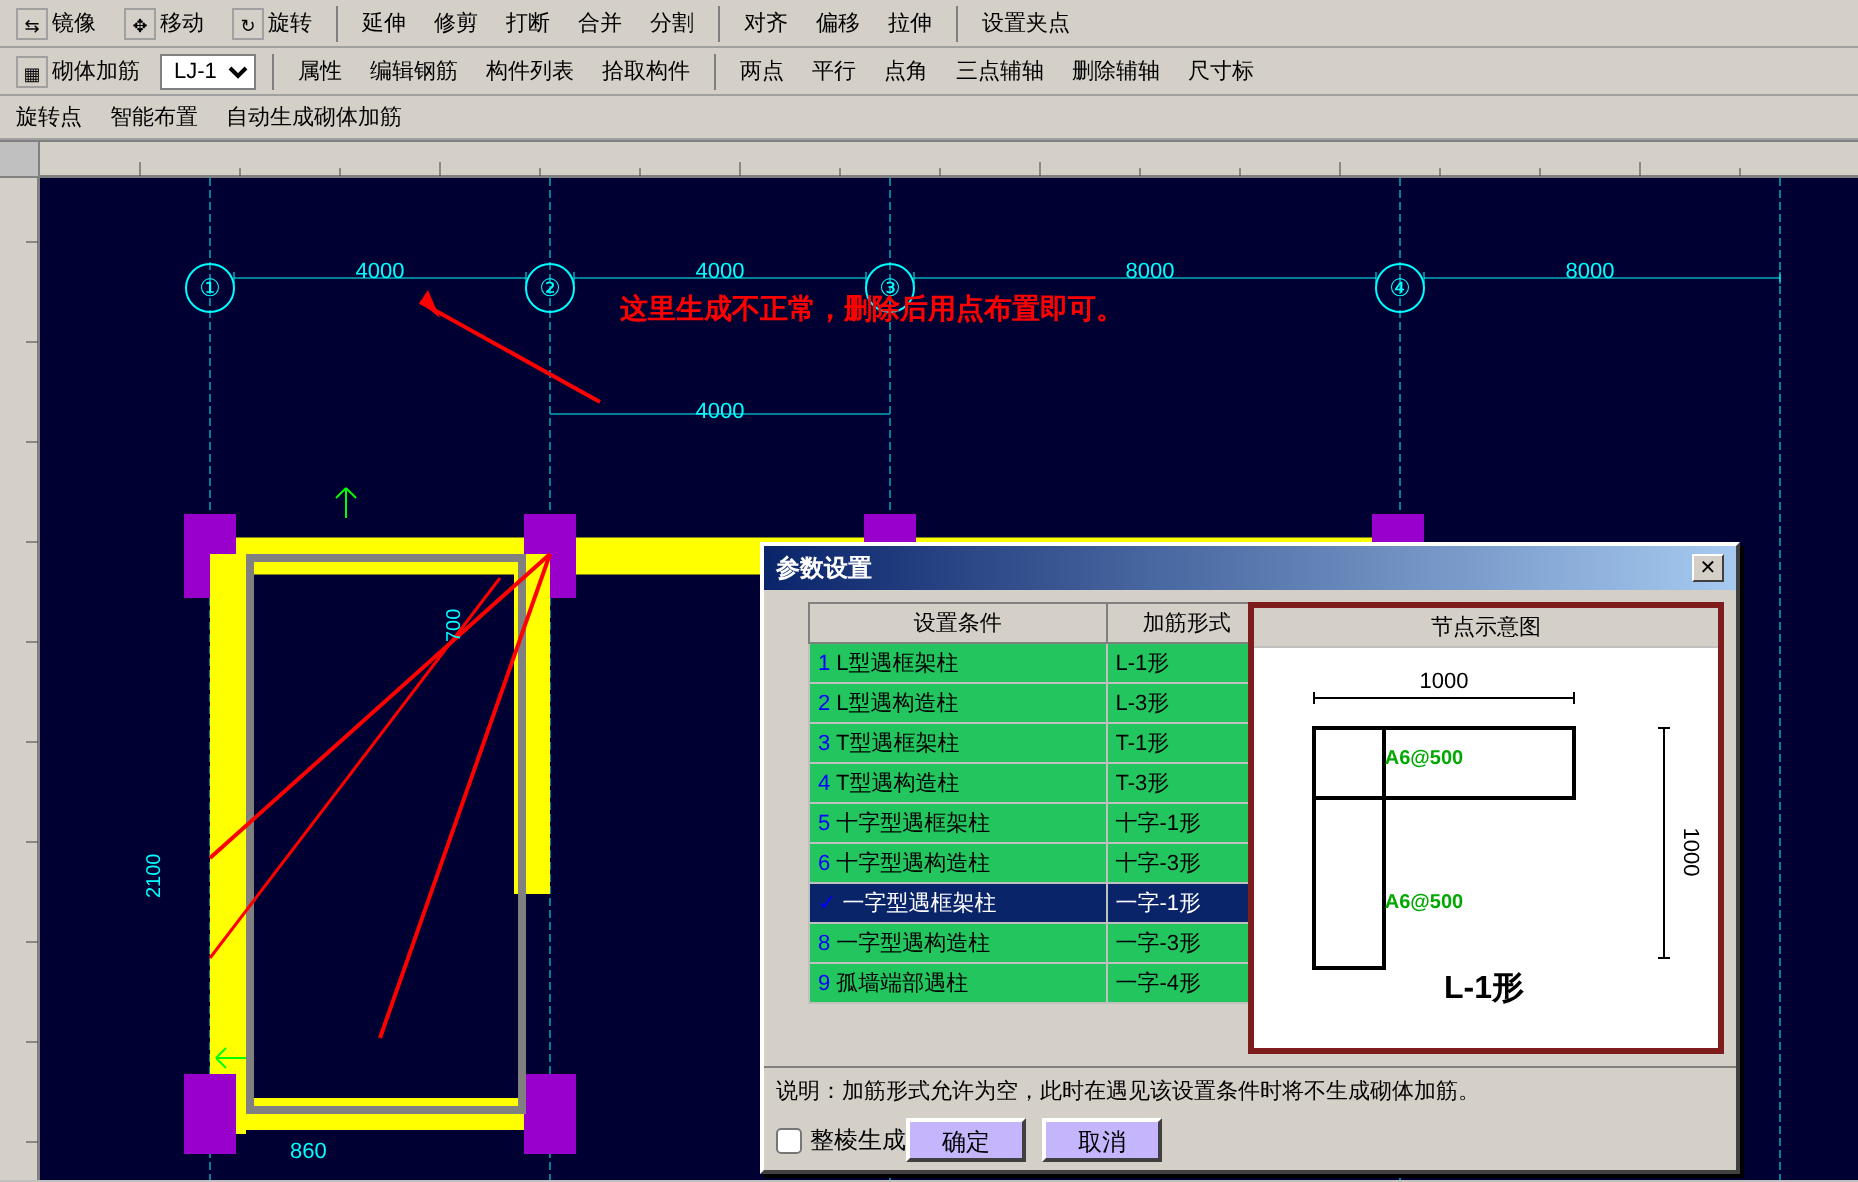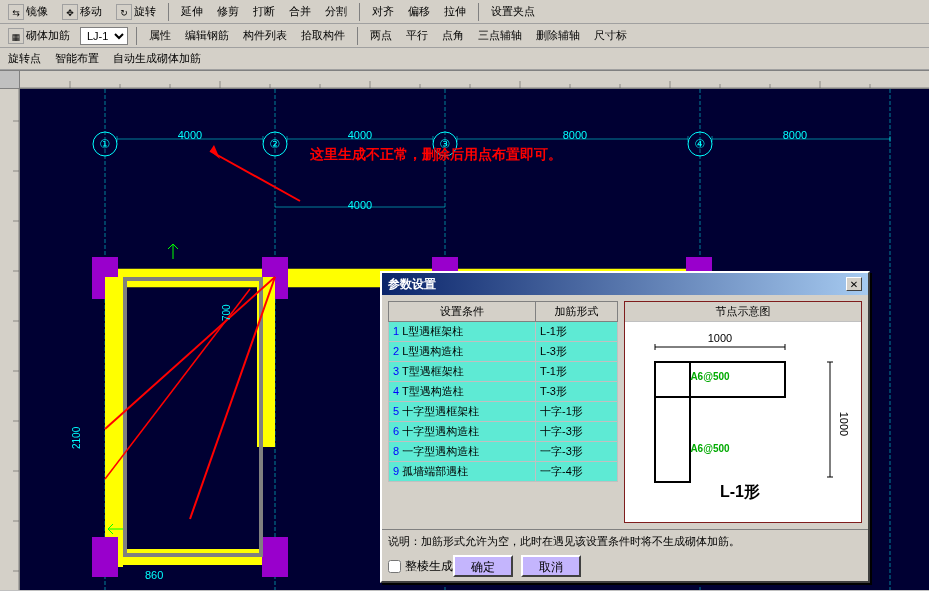--- a/index.html
+++ b/index.html
@@ -196,23 +196,24 @@
 
     
     .dialog-table-panel {
       width: 230px;
       flex-shrink: 0;
     }
 
     .dialog-table {
       width: 100%;
       border-collapse: collapse;
-      background: #5eead4;
+      background: #22c55e;
       border: 1px solid #808080;
       font-size: 11px;
+      margin-left: 16px;
     }
     .dialog-table th {
       background: #d4d0c8;
       border: 1px solid #808080;
       padding: 2px 4px;
       text-align: center;
       font-weight: normal;
     }
     .dialog-table td {
       border: 1px solid #c0c0c0;
@@ -227,21 +228,21 @@
       text-align: center;
     }
     .checkmark {
       color: #0000ff;
     }
 
     
     .dialog-preview-panel {
       flex: 1;
       background: white;
-      border: 1px solid #7f1d1d;
+      border: 3px solid #7f1d1d;
       position: relative;
     }
     .preview-title {
       text-align: center;
       font-size: 11px;
       padding: 2px;
       border-bottom: 1px solid #c0c0c0;
       background: #d4d0c8;
     }
     .preview-canvas {
@@ -574,20 +575,24 @@
                   <td>T-3形</td>
                 </tr>
                 <tr>
                   <td><span class="row-num">5</span> 十字型遇框架柱</td>
                   <td>十字-1形</td>
                 </tr>
                 <tr>
                   <td><span class="row-num">6</span> 十字型遇构造柱</td>
                   <td>十字-3形</td>
                 </tr>
+                <tr class="selected-row">
+                  <td><span class="checkmark">✓</span> 一字型遇框架柱</td>
+                  <td>一字-1形</td>
+                </tr>
                 <tr>
                   <td><span class="row-num">8</span> 一字型遇构造柱</td>
                   <td>一字-3形</td>
                 </tr>
                 <tr>
                   <td><span class="row-num">9</span> 孤墙端部遇柱</td>
                   <td>一字-4形</td>
                 </tr>
               </tbody>
           </table>

